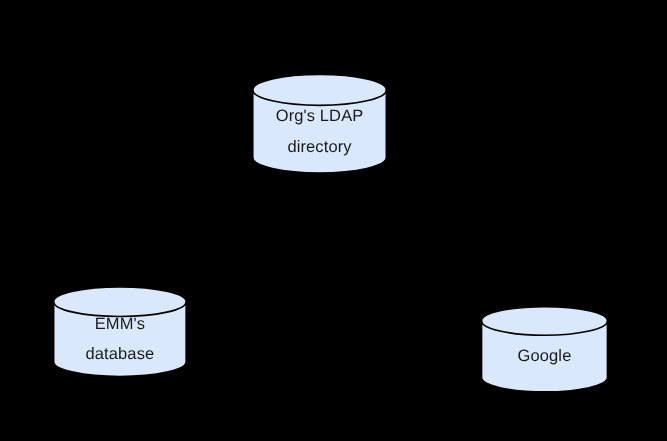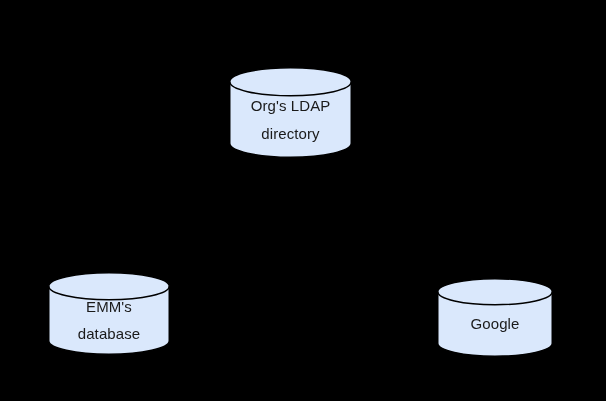--- a/index.html
+++ b/index.html
@@ -51,21 +51,21 @@
 
   <div class="node" id="node-ldap" style="left: 229px; top: 67px; width: 123px; height: 91px;">
     <svg id="svg-ldap" xmlns="http://www.w3.org/2000/svg" width="123" height="91" viewBox="0 0 123 91">
       <path class="cyl-body" d="M 0.75 14.75 A 60.75 14 0 0 1 122.25 14.75 L 122.25 76.25 A 60.75 14 0 0 1 0.75 76.25 Z" fill="#dae8fc" stroke="#000000" stroke-width="1.5" stroke-linejoin="round"></path>
       <path class="cyl-top" d="M 0.75 14.75 A 60.75 14 0 0 0 122.25 14.75" fill="none" stroke="#000000" stroke-width="1.5"></path>
     </svg>
     <div class="node-label" id="label-ldap" style="color: rgb(26, 26, 26); top: 28.75px; height: 47.5px; display: flex; flex-direction: column; align-items: center; justify-content: center;">Org's LDAP
 directory</div>
   </div>
 
-  <div class="node" id="node-emm" style="left: 48px; top: 272px; width: 122px; height: 83px; text-decoration: underline;">
+  <div class="node" id="node-emm" style="left: 48px; top: 260px; width: 122px; height: 83px; text-decoration: underline;">
     <svg id="svg-emm" xmlns="http://www.w3.org/2000/svg" width="122" height="83" viewBox="0 0 122 83">
       <path class="cyl-body" d="M 0.75 14.25 A 60.25 13.5 0 0 1 121.25 14.25 L 121.25 68.75 A 60.25 13.5 0 0 1 0.75 68.75 Z" fill="#dae8fc" stroke="#000000" stroke-width="1.5" stroke-linejoin="round"></path>
       <path class="cyl-top" d="M 0.75 14.25 A 60.25 13.5 0 0 0 121.25 14.25" fill="none" stroke="#000000" stroke-width="1.5"></path>
     </svg>
     <div class="node-label" id="label-emm" style="color: rgb(26, 26, 26); top: 27.75px; height: 41px; display: flex; flex-direction: column; align-items: center; justify-content: center;">EMM's
 database</div>
   </div>
 
   <div class="node" id="node-google" style="left: 437px; top: 278px; width: 116px; height: 79px;">
     <svg id="svg-google" xmlns="http://www.w3.org/2000/svg" width="116" height="79" viewBox="0 0 116 79">

